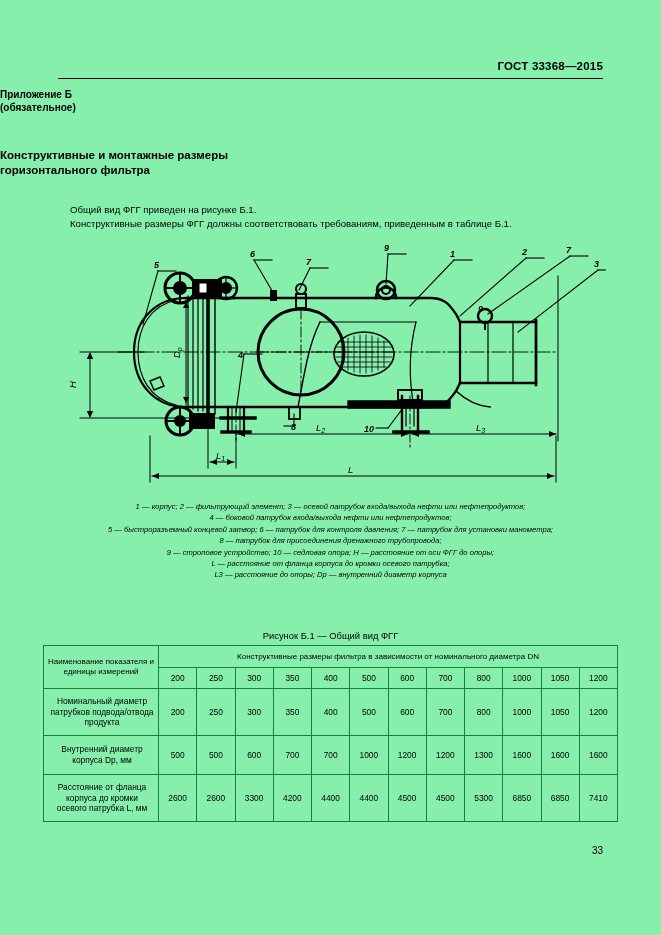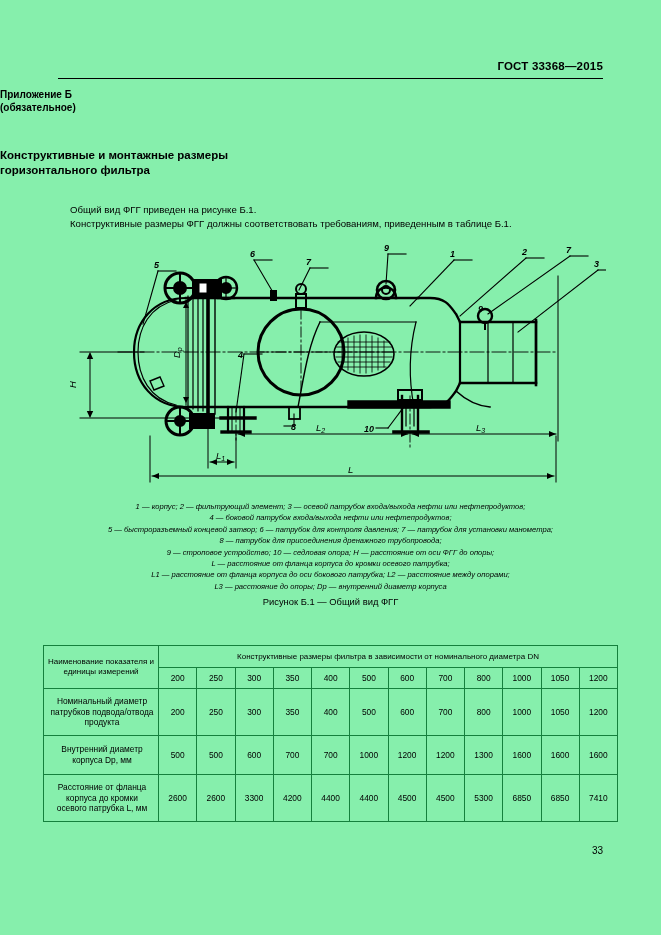--- a/index.html
+++ b/index.html
@@ -81,21 +81,21 @@
     top: 501px;
     left: 40px;
     width: 581px;
     text-align: center;
     font-size: 7.6px;
     font-style: italic;
     line-height: 11.4px;
   }
   .fig-caption {
     position: absolute;
-    top: 596px;
+    top: 630px;
     left: 0;
     width: 661px;
     text-align: center;
     font-size: 9.4px;
   }
   
   .table-title {
     position: absolute;
     top: 624px;
     left: 43px;
@@ -398,21 +398,20 @@
     </svg>
   </div>
 
   <div class="fig-legend">
     <div>1 — корпус; 2 — фильтрующий элемент; 3 — осевой патрубок входа/выхода нефти или нефтепродуктов;</div>
     <div>4 — боковой патрубок входа/выхода нефти или нефтепродуктов;</div>
     <div>5 — быстроразъемный концевой затвор; 6 — патрубок для контроля давления; 7 — патрубок для установки манометра;</div>
     <div>8 — патрубок для присоединения дренажного трубопровода;</div>
     <div>9 — строповое устройство; 10 — седловая опора; H — расстояние от оси ФГГ до опоры;</div>
     <div>L — расстояние от фланца корпуса до кромки осевого патрубка;</div>
-    <div>L1 — расстояние от фланца корпуса до оси бокового патрубка; L2 — расстояние между опорами;</div>
     <div>L3 — расстояние до опоры; Dр — внутренний диаметр корпуса</div>
   </div>
 
   <div class="fig-caption">Рисунок Б.1 — Общий вид ФГГ</div>
 
 
   <table class="dims">
     <thead>
       <tr>
         <th class="rowhead-top" rowspan="2">Наименование показателя и единицы измерений</th>

